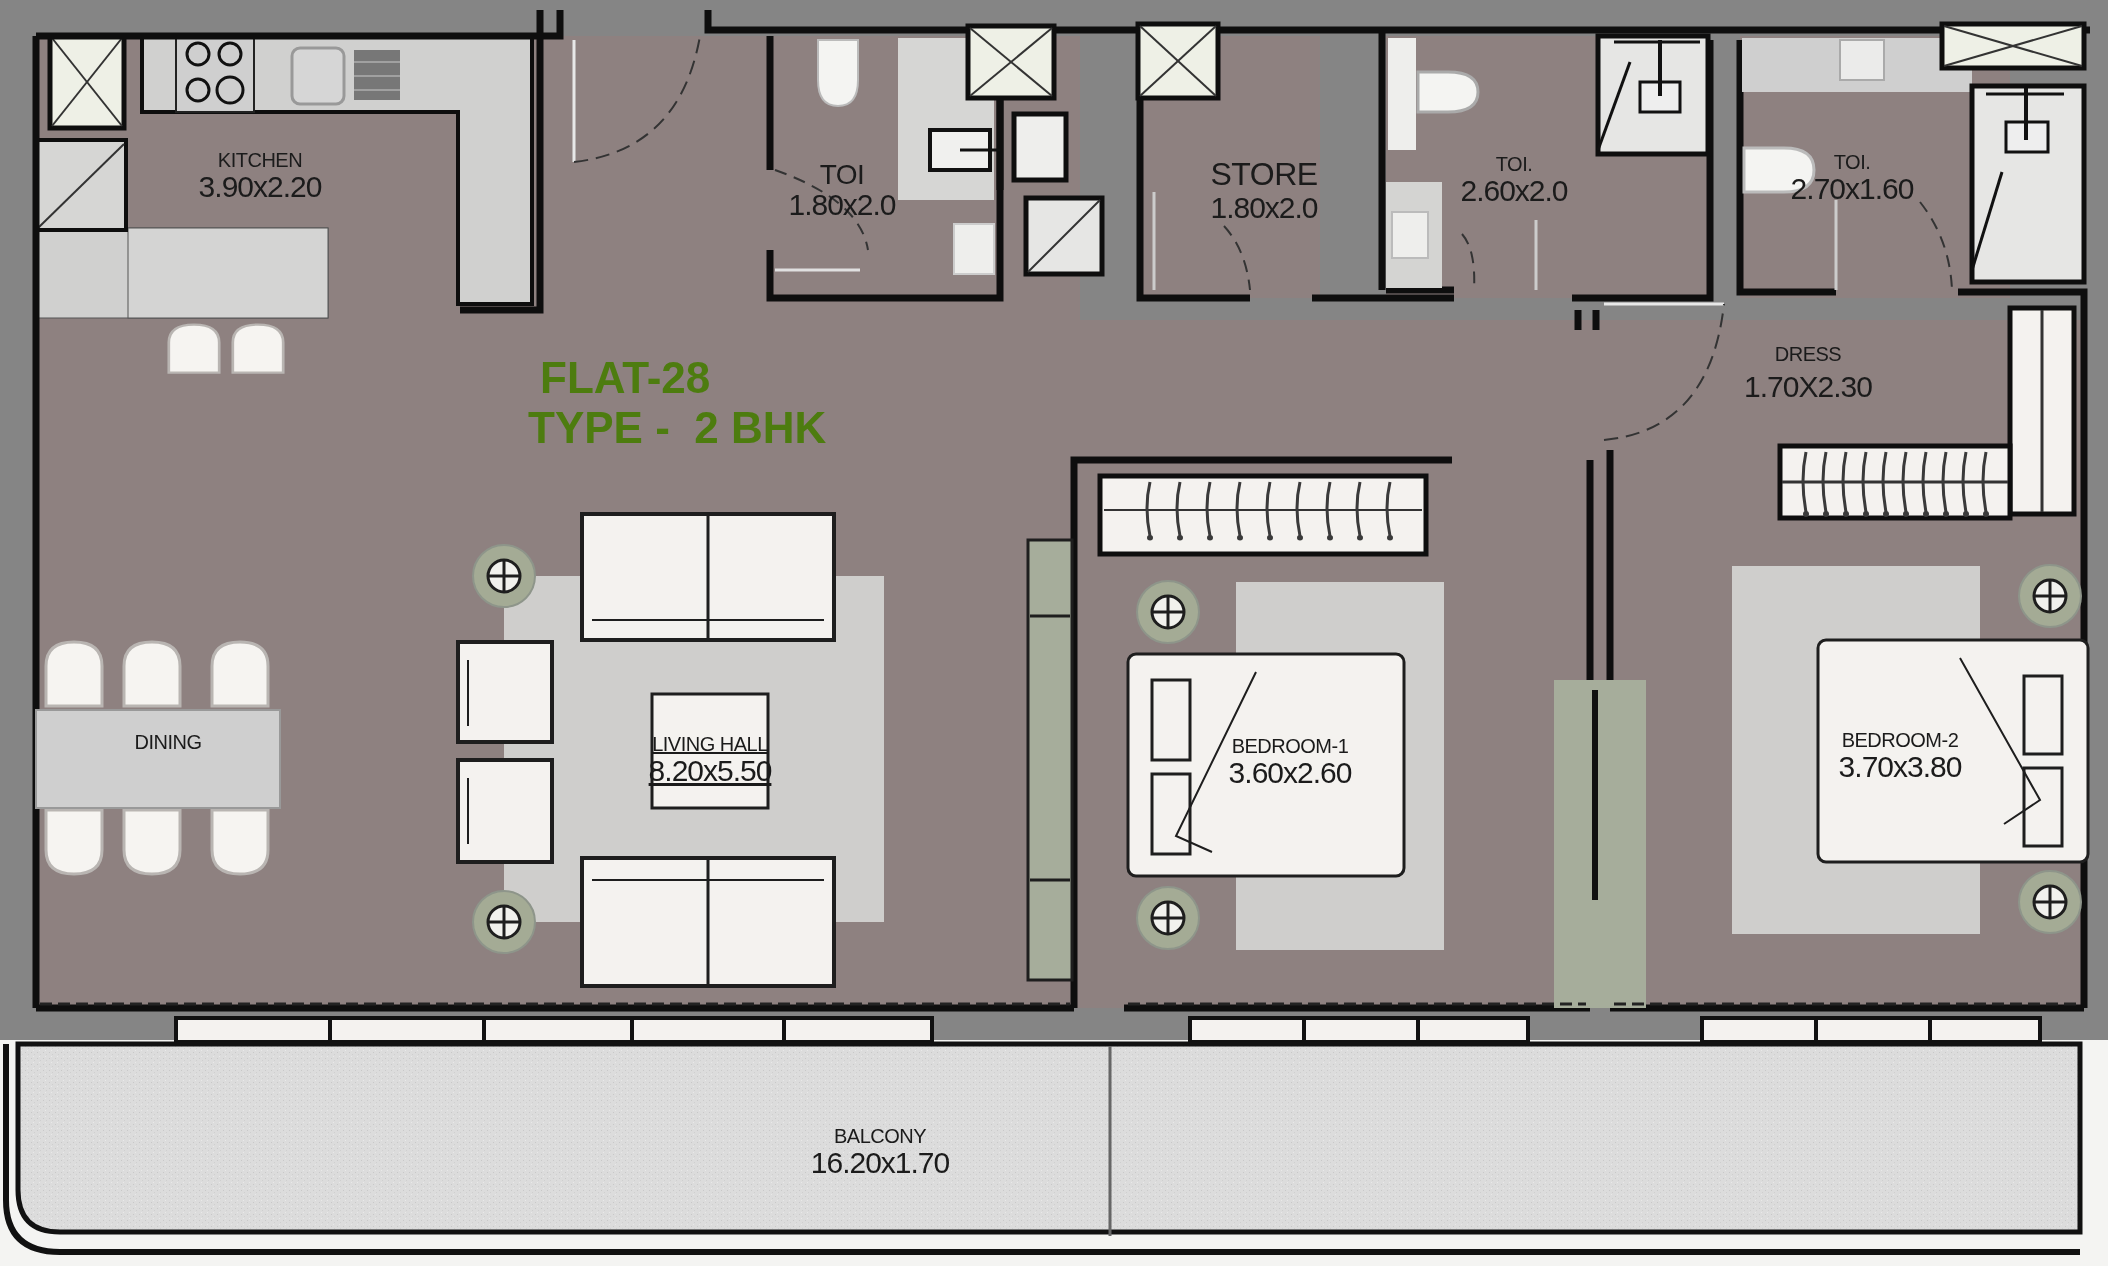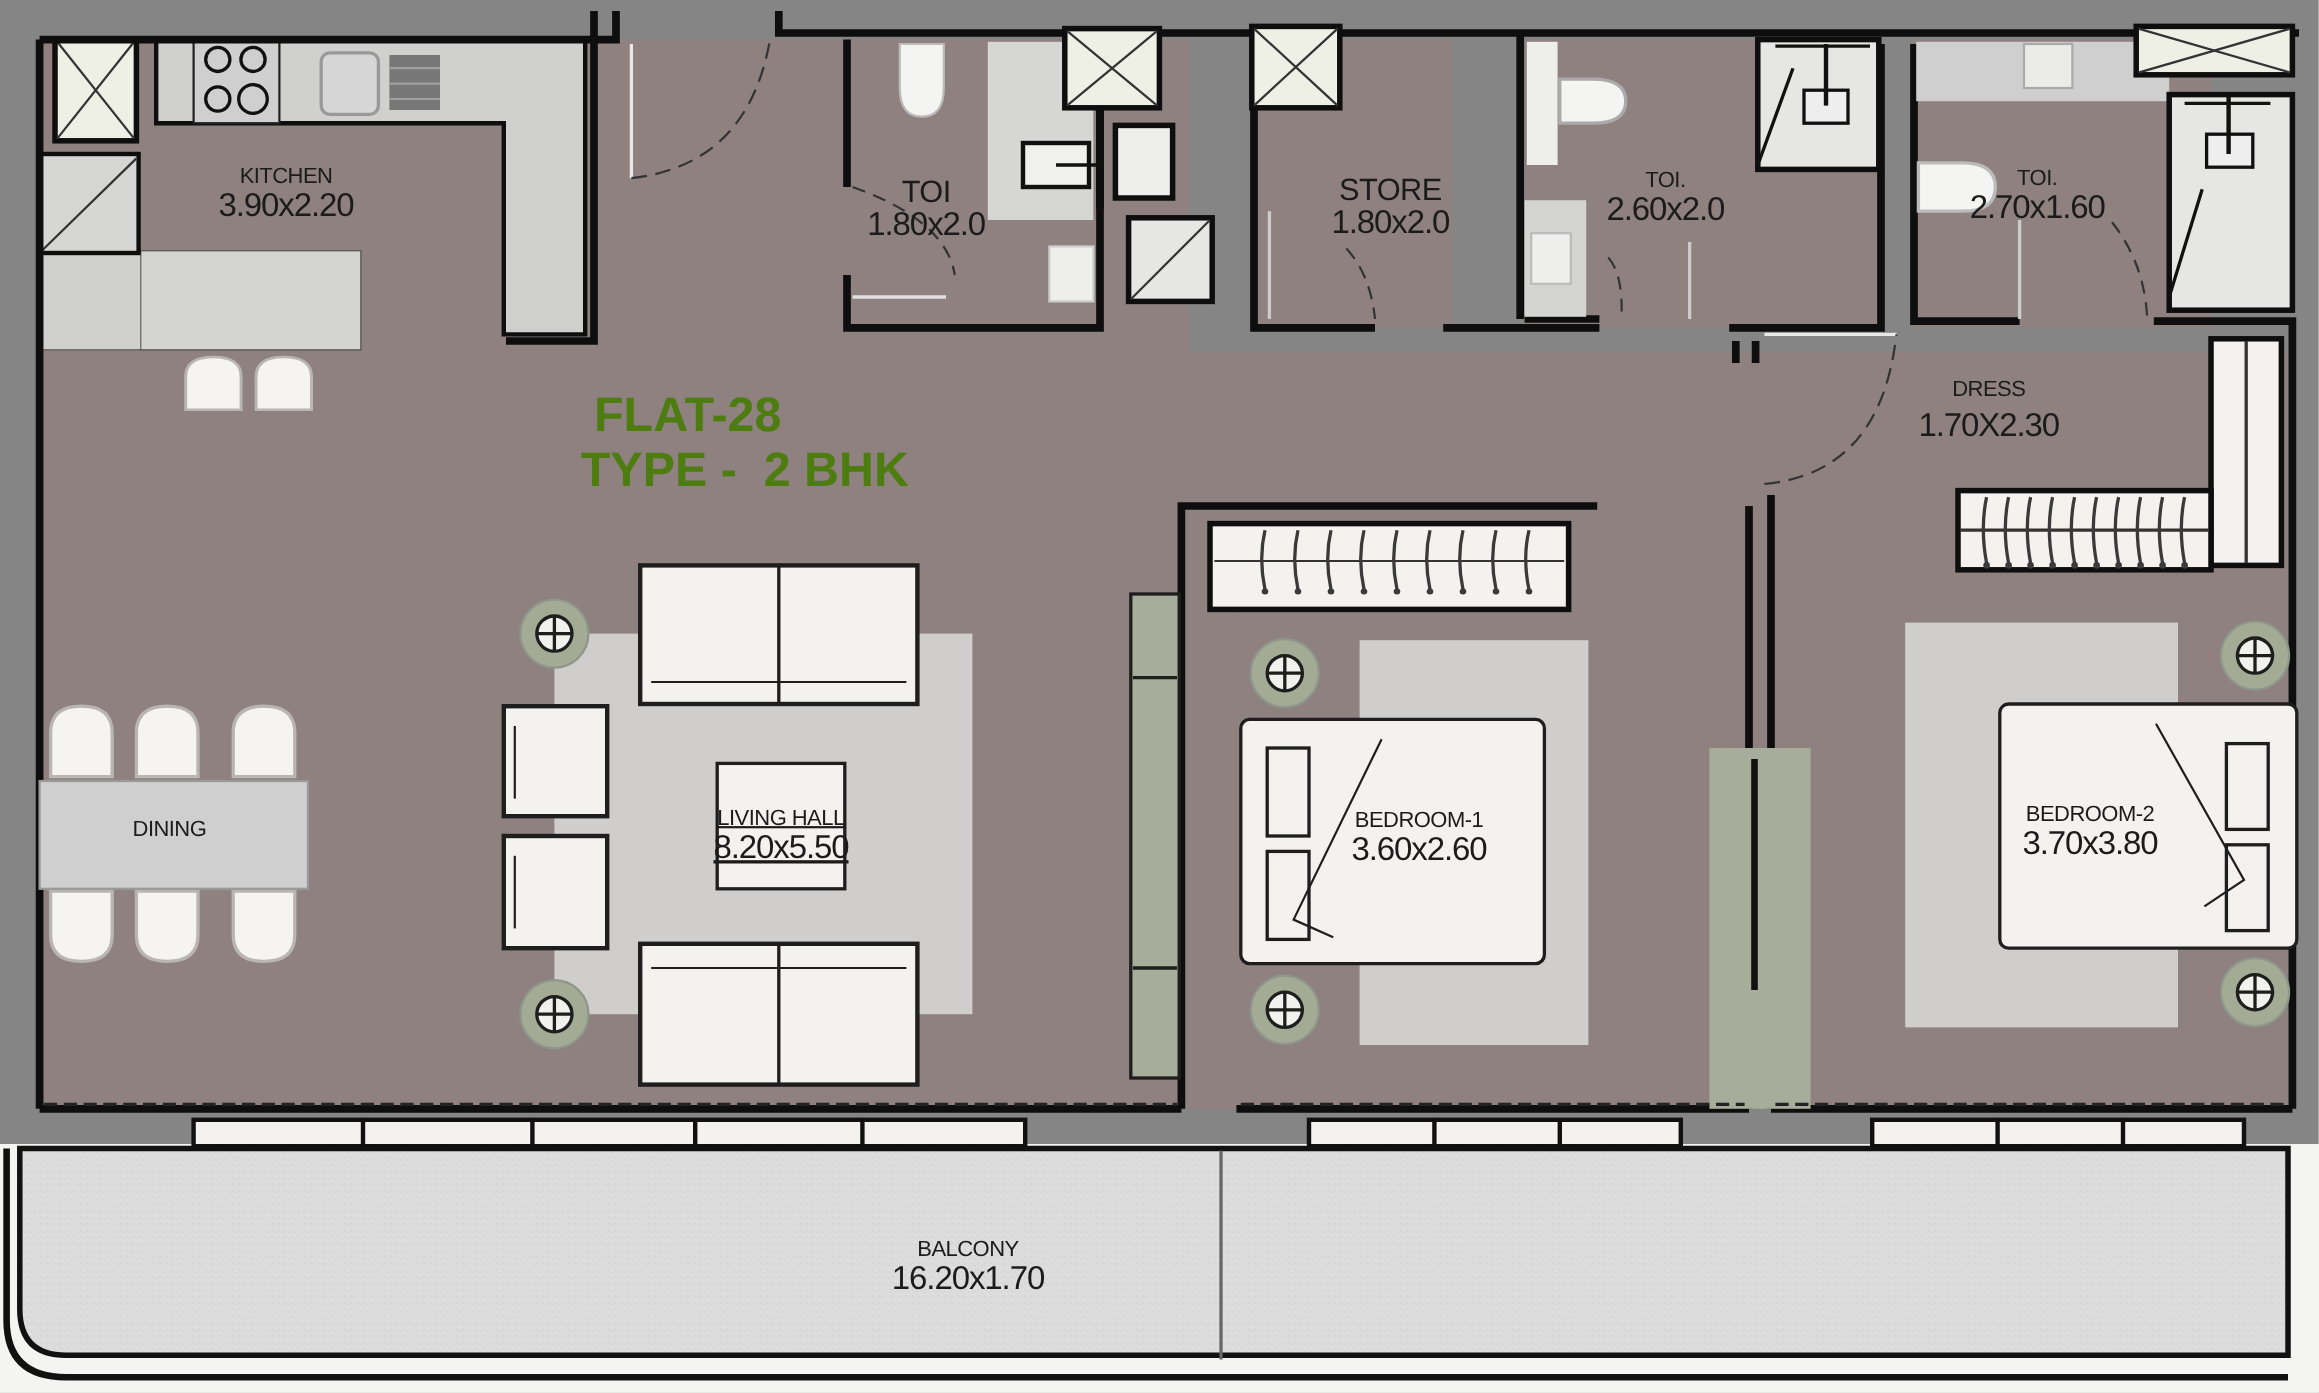--- a/index.html
+++ b/index.html
@@ -286,36 +286,36 @@
 
 <div class="lbl" style="left:260px;top:150px;">
   <span class="name">KITCHEN</span>
   <span class="dim">3.90x2.20</span>
 </div>
 <div class="lbl" style="left:842px;top:160px;">
   <span class="name" style="font-size:28px">TOI</span>
   <span class="dim">1.80x2.0</span>
 </div>
 <div class="lbl" style="left:1264px;top:158px;">
-  <span class="name" style="font-size:28px">STORE</span>
+  <span class="name" style="font-size:32px">STORE</span>
   <span class="dim">1.80x2.0</span>
 </div>
 <div class="lbl" style="left:1514px;top:154px;">
   <span class="name">TOI.</span>
   <span class="dim">2.60x2.0</span>
 </div>
 <div class="lbl" style="left:1852px;top:152px;">
   <span class="name">TOI.</span>
   <span class="dim">2.70x1.60</span>
 </div>
 <div class="lbl" style="left:1808px;top:344px;">
   <span class="name">DRESS</span>
   <span class="dim" style="margin-top:6px">1.70X2.30</span>
 </div>
-<div class="lbl" style="left:154px;top:732px;margin-top:12px;">
+<div class="lbl" style="left:168px;top:732px;">
   <span class="name">DINING</span>
 </div>
 <div class="lbl" style="left:710px;top:734px;text-decoration:underline;">
   <span class="name">LIVING HALL</span>
   <span class="dim">8.20x5.50</span>
 </div>
 <div class="lbl" style="left:1290px;top:736px;">
   <span class="name">BEDROOM-1</span>
   <span class="dim">3.60x2.60</span>
 </div>

